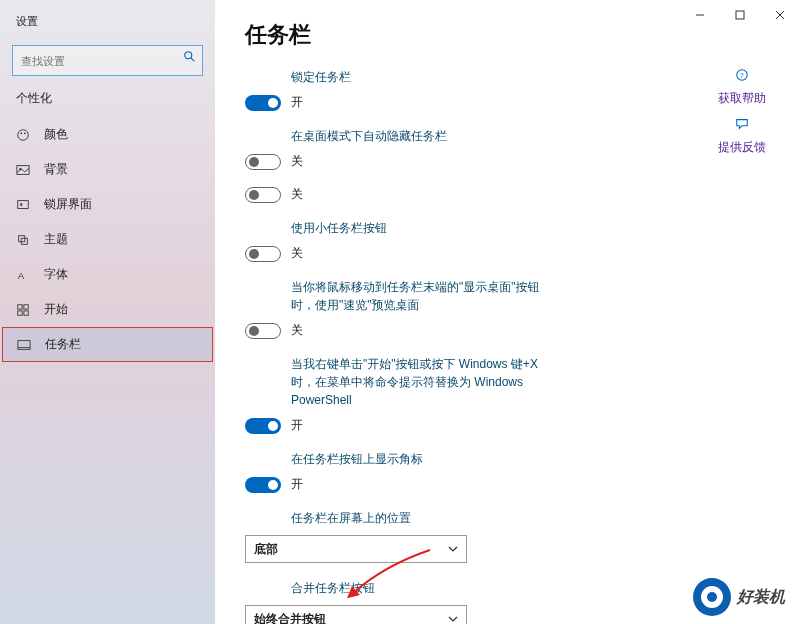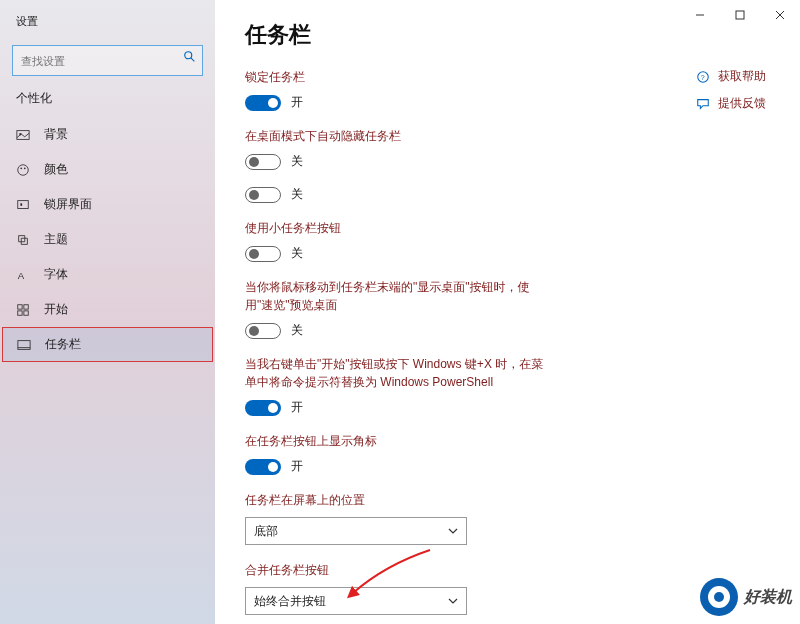--- a/index.html
+++ b/index.html
@@ -16,36 +16,36 @@
 .search-icon { position: absolute; right: 6px; top: 5px; color: #0067b8; }
 .section-label { padding: 4px 16px 10px; font-size: 12px; font-weight: 400; color: #222; }
 .nav-list { display: flex; flex-direction: column; }
 .nav-item { display: flex; align-items: center; gap: 14px; padding: 9px 16px; font-size: 12px; color: #222; cursor: pointer; }
 .nav-item.active { background: rgba(0,120,215,0.08); border: 1px solid #d43a3a; margin: 0 2px; padding: 8px 14px; }
 .nav-icon { width: 14px; height: 14px; display: flex; align-items: center; justify-content: center; color: #333; }
 .content { flex: 1; padding: 20px 30px 10px 30px; overflow-y: auto; position: relative; height: 100%; }
 .content::-webkit-scrollbar { width: 3px; }
 .page-title { font-size: 22px; font-weight: 600; margin-bottom: 18px; color: #111; }
 .setting-block { margin-bottom: 16px; max-width: 310px; }
-.setting-label { font-size: 12px; color: #7f1d1d; margin-bottom: 8px; line-height: 1.5; }
+.setting-label { font-size: 12px; color: #0c4a6e; margin-bottom: 8px; line-height: 1.5; margin-left: 46px; }
 .toggle-row { display: flex; align-items: center; gap: 10px; }
 .toggle { width: 36px; height: 16px; border-radius: 8px; position: relative; cursor: pointer; }
 .toggle.on { background: #0067c0; }
 .toggle.off { background: #fff; border: 1px solid #666; }
 .toggle-knob { width: 10px; height: 10px; border-radius: 50%; position: absolute; top: 3px; }
 .toggle.on .toggle-knob { background: #fff; right: 3px; }
 .toggle.off .toggle-knob { background: #666; left: 3px; top: 2px; }
 .toggle-text { font-size: 12px; color: #222; }
-.dropdown { width: 222px; height: 28px; border: 1px solid #999; background: #fff; display: flex; align-items: center; justify-content: space-between; padding: 0 8px; font-size: 12px; color: #222; cursor: pointer; margin-top: 4px; }
+.dropdown { width: 222px; height: 28px; border: 1px solid #999; background: #fff; display: flex; align-items: center; justify-content: space-between; padding: 0 8px; font-size: 12px; color: #222; cursor: pointer; margin-top: 4px; font-weight: bold; }
 .dropdown svg { width: 10px; height: 10px; }
 .right-links { position: absolute; top: 68px; right: 34px; display: flex; flex-direction: column; gap: 10px; }
-.right-link { display: flex; align-items: center; gap: 8px; font-size: 12px; color: #7f1d1d; cursor: pointer; }
+.right-link { display: flex; align-items: center; gap: 8px; font-size: 12px; color: #4c1d95; cursor: pointer; flex-direction: column; }
 .right-link svg { width: 14px; height: 14px; }
 .arrow-annotation { position: absolute; pointer-events: none; }
-.watermark { position: absolute; right: 8px; bottom: 8px; display: flex; align-items: center; gap: 6px; }
+.watermark { position: absolute; right: 15px; bottom: 8px; display: flex; align-items: center; gap: 6px; }
 .wm-circle { width: 38px; height: 38px; border-radius: 50%; background: #0a5fb0; display: flex; align-items: center; justify-content: center; }
 .wm-inner { width: 22px; height: 22px; border-radius: 50%; background: #fff; display: flex; align-items: center; justify-content: center; }
 .wm-dot { width: 10px; height: 10px; border-radius: 50%; background: #0a5fb0; }
 .wm-text { font-size: 16px; font-weight: 700; color: #444; font-style: italic; }
 </style>
 </head>
 <body>
 
 <div class="window">
   <div class="titlebar">
@@ -74,36 +74,36 @@
       <span class="search-icon"><svg viewBox="0 0 16 16" width="14" height="14">
             <circle cx="6" cy="6" r="4" fill="none" stroke="#0067b8" stroke-width="1.3"></circle>
             <line x1="9" y1="9" x2="13" y2="13" stroke="#0067b8" stroke-width="1.3"></line>
           </svg></span>
     </div>
     <div class="section-label">个性化</div>
     <div class="nav-list">
       <div class="nav-item">
         <span class="nav-icon">
             <svg viewBox="0 0 16 16" width="14" height="14">
+              <circle cx="8" cy="8" r="6" fill="none" stroke="#333"></circle>
+              <circle cx="6" cy="6" r="1" fill="#333"></circle>
+              <circle cx="10" cy="6" r="1" fill="#333"></circle>
+            </svg>
+          </span>
+        <span>颜色</span>
+      </div>
+      <div class="nav-item">
+        <span class="nav-icon">
+            <svg viewBox="0 0 16 16" width="14" height="14">
               <rect x="1" y="3" width="14" height="10" fill="none" stroke="#333"></rect>
               <circle cx="5" cy="7" r="1.3" fill="#333"></circle>
               <path d="M1 11 L6 7 L10 10 L15 6" fill="none" stroke="#333"></path>
             </svg>
           </span>
         <span>背景</span>
-      </div>
-      <div class="nav-item">
-        <span class="nav-icon">
-            <svg viewBox="0 0 16 16" width="14" height="14">
-              <circle cx="8" cy="8" r="6" fill="none" stroke="#333"></circle>
-              <circle cx="6" cy="6" r="1" fill="#333"></circle>
-              <circle cx="10" cy="6" r="1" fill="#333"></circle>
-            </svg>
-          </span>
-        <span>颜色</span>
       </div>
       <div class="nav-item">
         <span class="nav-icon">
             <svg viewBox="0 0 16 16" width="14" height="14">
               <rect x="2" y="3" width="12" height="9" fill="none" stroke="#333"></rect>
               <rect x="5" y="6" width="2" height="3" fill="#333"></rect>
             </svg>
           </span>
         <span>锁屏界面</span>
       </div>

